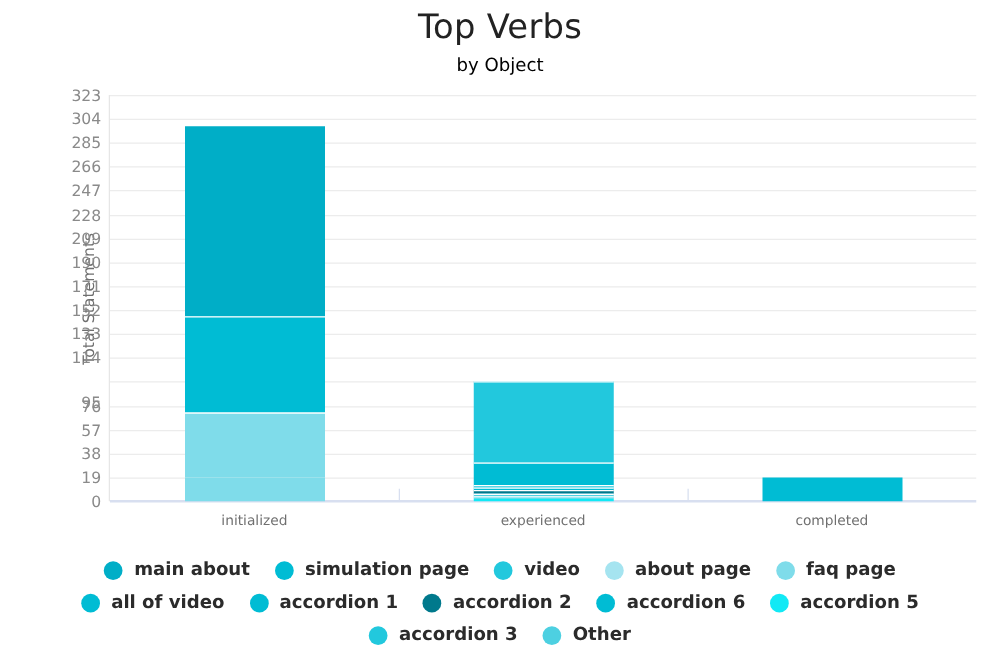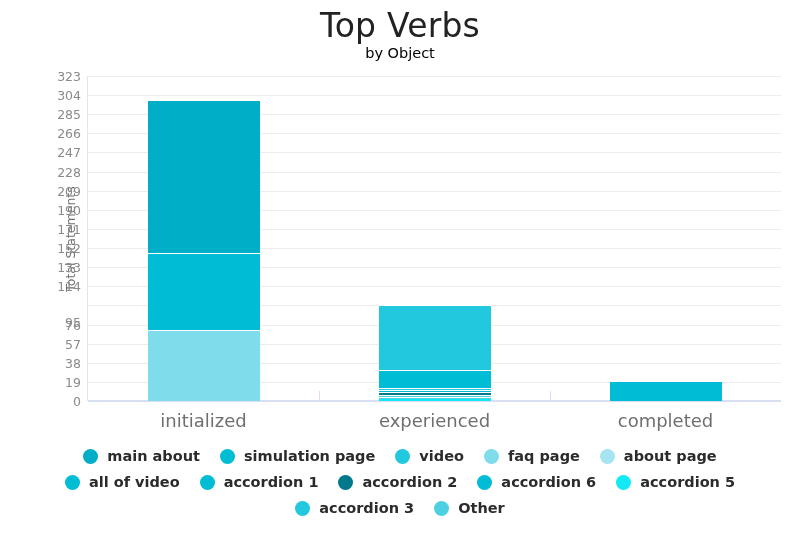--- a/index.html
+++ b/index.html
@@ -9,21 +9,21 @@
     font-family:"DejaVu Sans", sans-serif;
     overflow:hidden;
     position:relative;
   }
   #chart-root{
     position:absolute;left:0;top:0;width:800px;height:533px;
   }
   .title{
     position:absolute;top:6px;left:0;width:800px;
     text-align:center;
-    font-size:33px;
+    font-size:27px;
     color:#222222;
     font-family:"DejaVu Sans", sans-serif;
     font-weight:400;
     letter-spacing:0.2px;
   }
   .subtitle{
     position:absolute;top:45px;left:0;width:800px;
     text-align:center;
     font-size:14.5px;
     color:#000000;
@@ -79,21 +79,21 @@
     width:100%;
     box-sizing:border-box;
     border-top:1.6px solid #ffffff;
   }
   .seg:first-child{border-top:none;}
   .catlabel{
     position:absolute;
     top:100%;
     margin-top:9px;
     transform:translateX(-50%);
-    font-size:18px;
+    font-size:11px;
     color:#6f6f6f;
     white-space:nowrap;
   }
   
   .legend{
     position:absolute;
     left:0;top:443px;width:800px;
     display:flex;
     flex-wrap:wrap;
     justify-content:center;
@@ -208,28 +208,28 @@
       </div>
       <div class="legend-item">
         <span class="swatch" style="background: rgb(0, 188, 212);"></span>
         <span class="legend-label">simulation page</span>
       </div>
       <div class="legend-item">
         <span class="swatch" style="background: rgb(34, 200, 221);"></span>
         <span class="legend-label">video</span>
       </div>
       <div class="legend-item">
+        <span class="swatch" style="background: rgb(165, 228, 240);"></span>
+        <span class="legend-label">about page</span>
+      </div>
+      <div class="legend-item">
         <span class="swatch" style="background: rgb(127, 220, 234);"></span>
         <span class="legend-label">faq page</span>
       </div>
       <div class="legend-item">
-        <span class="swatch" style="background: rgb(165, 228, 240);"></span>
-        <span class="legend-label">about page</span>
-      </div>
-      <div class="legend-item">
         <span class="swatch" style="background: rgb(0, 188, 212);"></span>
         <span class="legend-label">all of video</span>
       </div>
       <div class="legend-item">
         <span class="swatch" style="background: rgb(0, 188, 212);"></span>
         <span class="legend-label">accordion 1</span>
       </div>
       <div class="legend-item">
         <span class="swatch" style="background: rgb(0, 121, 140);"></span>
         <span class="legend-label">accordion 2</span>

